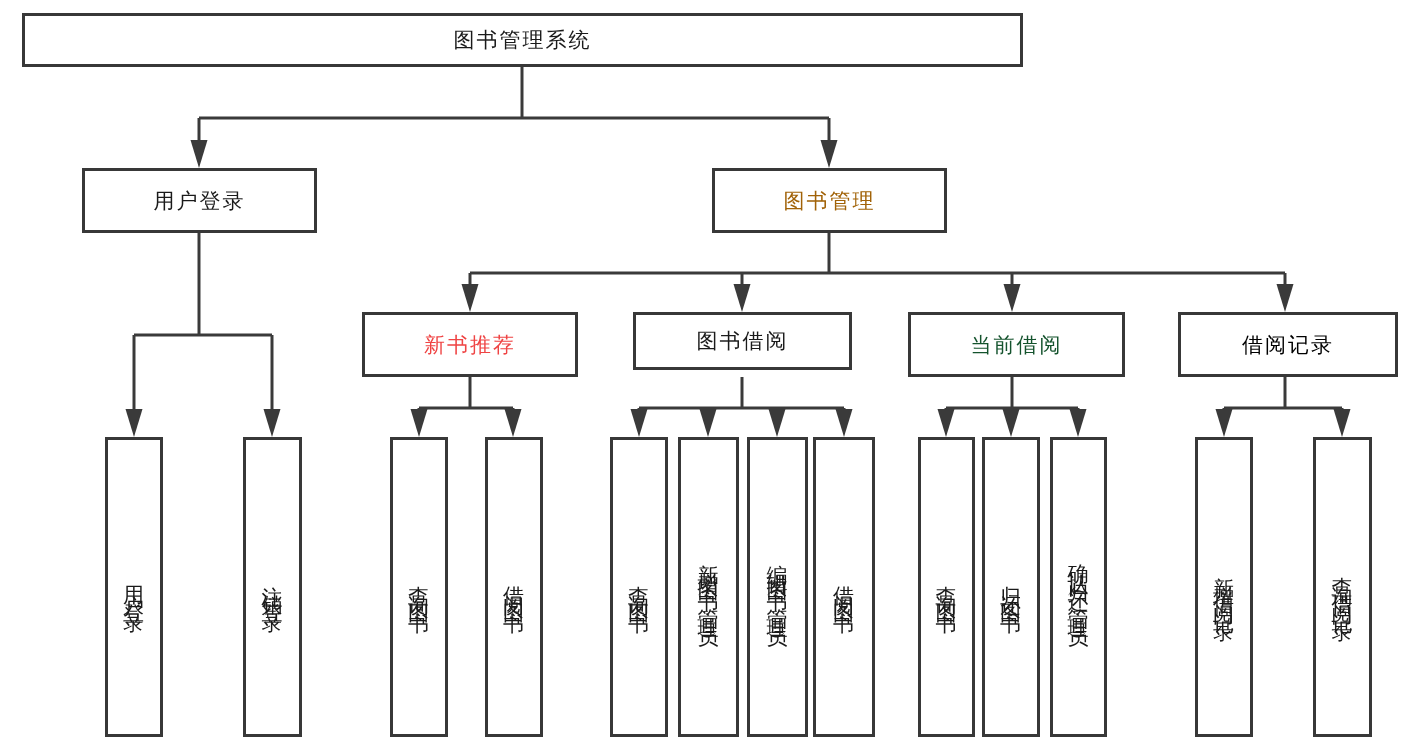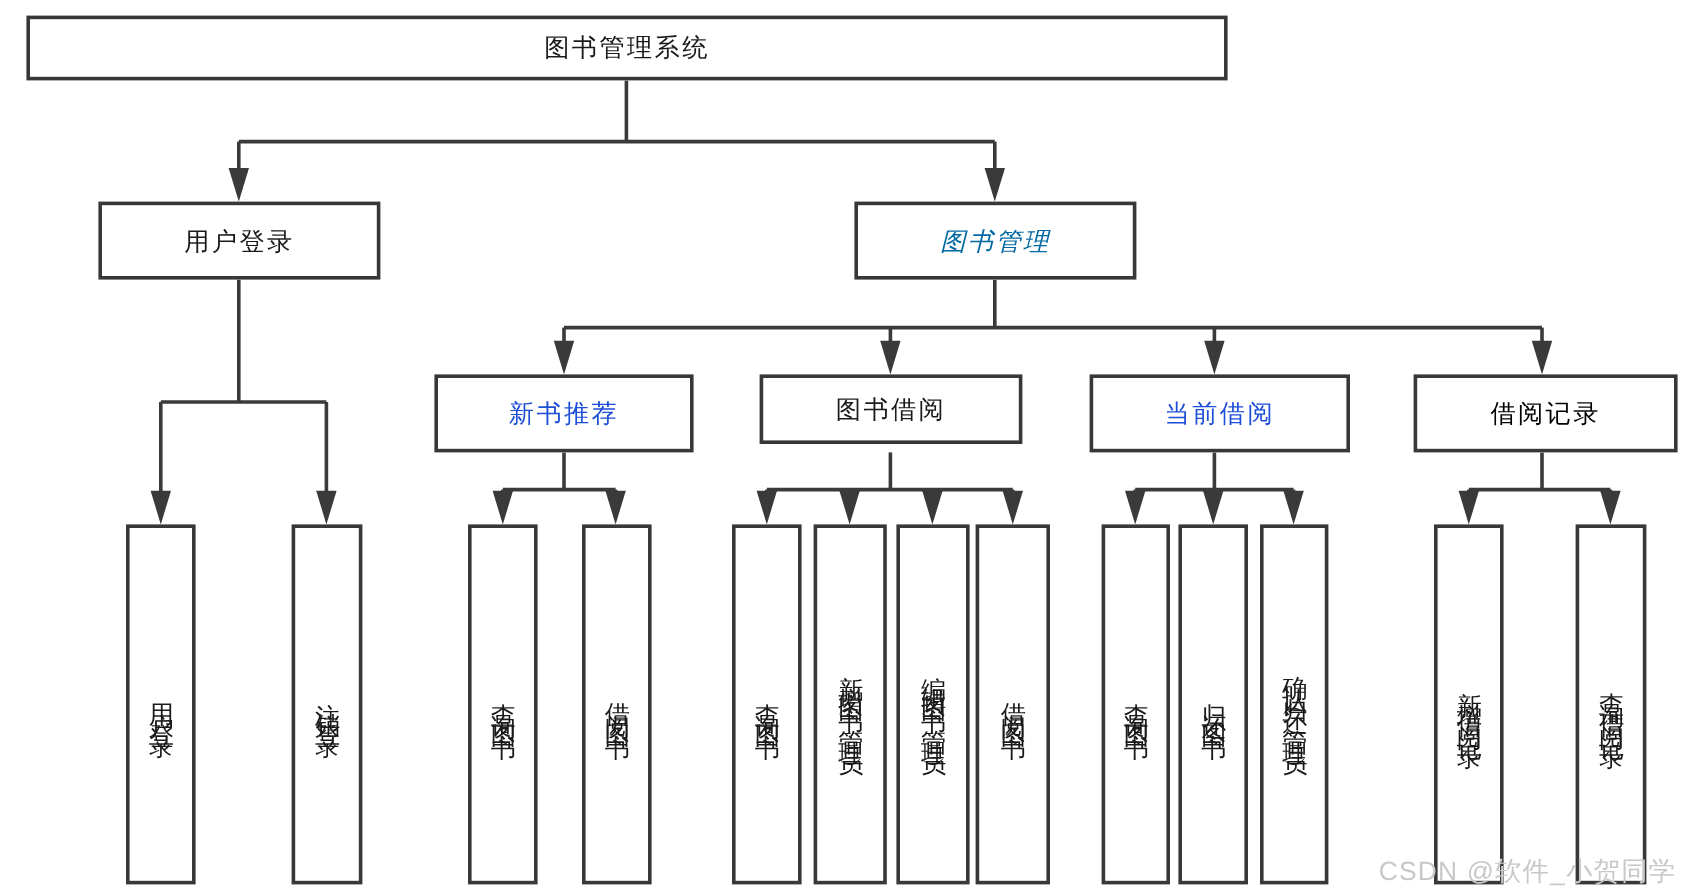--- a/index.html
+++ b/index.html
@@ -112,30 +112,30 @@
       <polygon points="1333.5,409 1350.5,409 1342,437" fill="#3a3a3a"></polygon>
     </svg>
   <div id="nodes">
       <div class="box h" style="left: 22px; top: 13px; width: 1001px; height: 54px; border-color: rgb(56, 56, 56);">
         <span style="color: rgb(26, 26, 26);">图书管理系统</span>
       </div>
       <div class="box h" style="left: 82px; top: 168px; width: 235px; height: 65px; border-color: rgb(56, 56, 56);">
         <span style="color: rgb(26, 26, 26);">用户登录</span>
       </div>
       <div class="box h" style="left: 712px; top: 168px; width: 235px; height: 65px; border-color: rgb(56, 56, 56);">
-        <span style="color: #0369a1; font-style: italic;">图书管理</span>
+        <span style="color: #a16207;">图书管理</span>
       </div>
       <div class="box h" style="left: 362px; top: 312px; width: 216px; height: 65px; border-color: rgb(56, 56, 56);">
-        <span style="color: #1d4ed8;">新书推荐</span>
+        <span style="color: #ef4444;">新书推荐</span>
       </div>
       <div class="box h" style="left: 633px; top: 312px; width: 219px; height: 58px; border-color: rgb(56, 56, 56);">
         <span style="color: rgb(26, 26, 26);">图书借阅</span>
       </div>
       <div class="box h" style="left: 908px; top: 312px; width: 217px; height: 65px; border-color: rgb(56, 56, 56);">
-        <span style="color: #1d4ed8;">当前借阅</span>
+        <span style="color: #14532d;">当前借阅</span>
       </div>
       <div class="box h" style="left: 1178px; top: 312px; width: 220px; height: 65px; border-color: rgb(56, 56, 56);">
         <span style="color: #000000;">借阅记录</span>
       </div>
       <div class="box v" style="left: 105px; top: 437px; width: 58px; height: 300px; border-color: rgb(56, 56, 56);">
         <span style="color: rgb(26, 26, 26);">用户登录</span>
       </div>
       <div class="box v" style="left: 243px; top: 437px; width: 59px; height: 300px; border-color: rgb(56, 56, 56);">
         <span style="color: rgb(26, 26, 26);">注销登录</span>
       </div>
@@ -166,14 +166,13 @@
       <div class="box v" style="left: 1050px; top: 437px; width: 57px; height: 300px; border-color: rgb(56, 56, 56);">
         <span style="color: rgb(26, 26, 26);">确认归还（管理员）</span>
       </div>
       <div class="box v" style="left: 1195px; top: 437px; width: 58px; height: 300px; border-color: rgb(56, 56, 56);">
         <span style="color: rgb(26, 26, 26);">新增借阅记录</span>
       </div>
       <div class="box v" style="left: 1313px; top: 437px; width: 59px; height: 300px; border-color: rgb(56, 56, 56);">
         <span style="color: rgb(26, 26, 26);">查询借阅记录</span>
       </div>
     </div>
-  <div id="watermark" style="color: rgb(200, 200, 200);">CSDN @软件_小贺同学</div>
 </div>
 
 </body></html>

